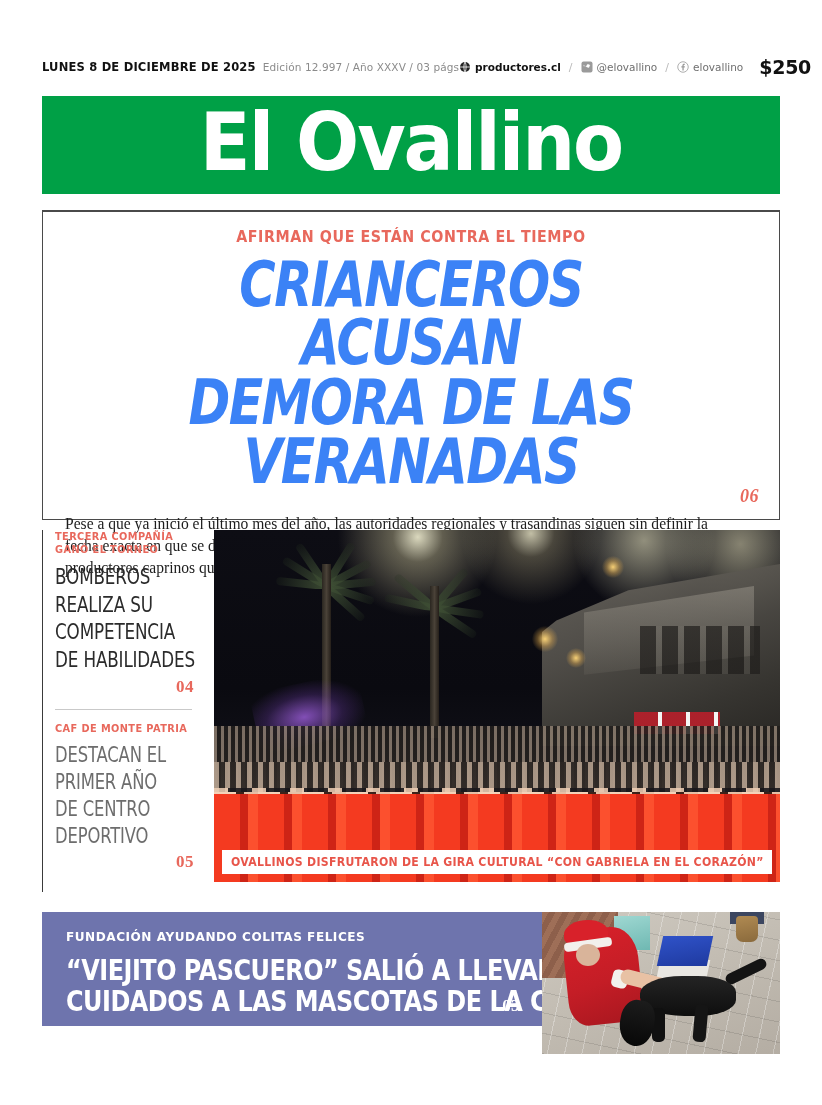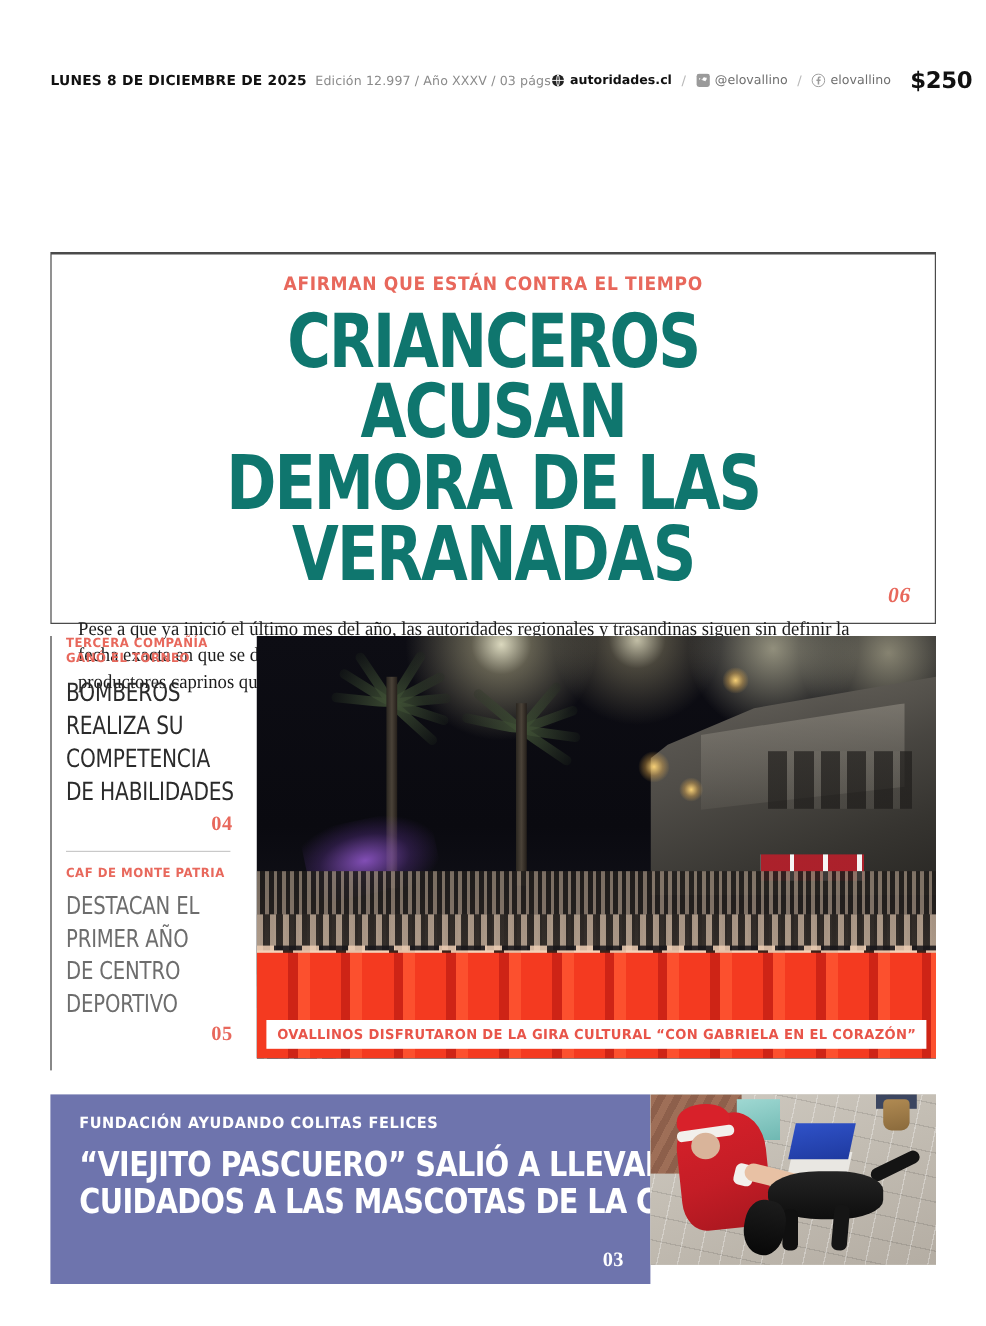--- a/index.html
+++ b/index.html
@@ -58,22 +58,22 @@
   .kicker-main {
     margin-top: 16px; text-align: center;
     font-family: "DejaVu Sans", sans-serif;
     font-size: 15.5px; font-weight: 700; color: #e8685c;
     letter-spacing: .6px; transform: scaleX(.92); transform-origin: center;
   }
   .headline-main {
     margin: 10px 12px 0;
     text-align: center;
     font-family: "DejaVu Sans", sans-serif;
-    font-weight: 700; color: #0f766e;
-    font-size: 62px; line-height: .94; letter-spacing: -2px;
+    font-weight: 700; color: #3b82f6;
+    font-size: 62px; line-height: .94; letter-spacing: -2px; font-style: italic;
   }
   .headline-main .l1, .headline-main .l2 { display:block; transform: scaleX(.80); }
   .headline-main .l2 { font-size: 63px; }
   .lead-copy {
     margin: 22px 18px 0 22px;
     font-family: "Liberation Serif", serif;
     font-size: 16.4px; line-height: 1.33; color: #1d1d1d;
     transform: scaleX(.95); transform-origin: left top;
     text-align: left;
   }
@@ -235,21 +235,21 @@
   .caption .ctext {
     flex:1;
     font-family:"DejaVu Sans", sans-serif; font-size:11.5px; font-weight:700;
     color:#e8554a; letter-spacing:.3px; white-space:nowrap;
     transform: scaleX(.95); transform-origin:left center;
   }
 
   
   .bottom { position:absolute; left:42px; top:912px; width:738px; height:142px; }
   .purple {
-    position:absolute; left:0; top:0; width:500px; height:158px;
+    position:absolute; left:0; top:0; width:500px; height:114px;
     background:#6e74ad; padding: 17px 22px 0 24px;
   }
   .purple .kick {
     font-family:"DejaVu Sans", sans-serif; font-size:13px; font-weight:700;
     color:#fff; letter-spacing:.55px;
     transform: scaleX(.93); transform-origin:left center;
   }
   .purple .hl {
     margin-top: 11px;
     font-family:"DejaVu Sans", sans-serif; font-weight:700; color:#fff;
@@ -359,21 +359,21 @@
     </div>
 
     <div class="social">
       <span class="item">
         <span class="ico">
           <svg viewBox="0 0 24 24" width="12" height="12">
               <circle cx="12" cy="12" r="10" fill="#222"></circle>
               <path d="M2 12h20M12 2c3 3.5 3 16.5 0 20M12 2c-3 3.5-3 16.5 0 20" stroke="#fff" stroke-width="1.6" fill="none"></path>
             </svg>
         </span>
-        <span class="lbl strong">autoridades.cl</span>
+        <span class="lbl strong">productores.cl</span>
       </span>
       <span class="sep">/</span>
 
       <span class="item">
         <span class="ico">
           <svg viewBox="0 0 24 24" width="12" height="12">
               <rect x="1" y="1" width="22" height="22" rx="4" fill="#9a9a9a"></rect>
               <path d="M6.5 8.2c2.6 3.4 6 5.1 9.6 5.1.1-2.2 1.2-3.3 2.6-3.3-.4-.9-1-1.4-1.9-1.5.8-.3 1.2-.8 1.4-1.5-.7.3-1.3.5-2 .6-.6-.6-1.3-.9-2.2-.9-1.7 0-3 1.4-3 3.1 0 .3 0 .5.1.7-2.3-.1-4.2-1.2-5.5-2.9-.3.5-.4 1-.4 1.5 0 1 .5 1.9 1.3 2.5" fill="#fff"></path>
             </svg>
         </span>
@@ -388,20 +388,23 @@
               <path d="M13.4 19v-6.2h2.1l.3-2.4h-2.4V8.9c0-.7.2-1.2 1.2-1.2h1.3V5.6c-.2 0-1-.1-1.9-.1-1.9 0-3.2 1.1-3.2 3.2v1.7H8.7v2.4h2.1V19z" fill="#9a9a9a"></path>
             </svg>
         </span>
         <span class="lbl">elovallino</span>
       </span>
 
       <span class="price">$250</span>
     </div>
   </div>
 
+  <div class="masthead">
+    <div class="brand">El Ovallino</div>
+  </div>
 
   <div class="leadbox">
     <div class="kicker-main">AFIRMAN QUE ESTÁN CONTRA EL TIEMPO</div>
     <div class="headline-main">
       <span class="l1">CRIANCEROS ACUSAN</span>
       <span class="l2">DEMORA DE LAS VERANADAS</span>
     </div>
     <div class="lead-copy">Pese a que ya inició el último mes del año, las autoridades regionales y trasandinas siguen sin definir la fecha exacta en que se dará inicio al proceso 2025-2026, dejando sin una planificación oficial a los productores caprinos que acostumbran llevar a sus animales a pastar a la cordillera trasandina.</div>
     <div class="lead-page">06</div>
   </div>

